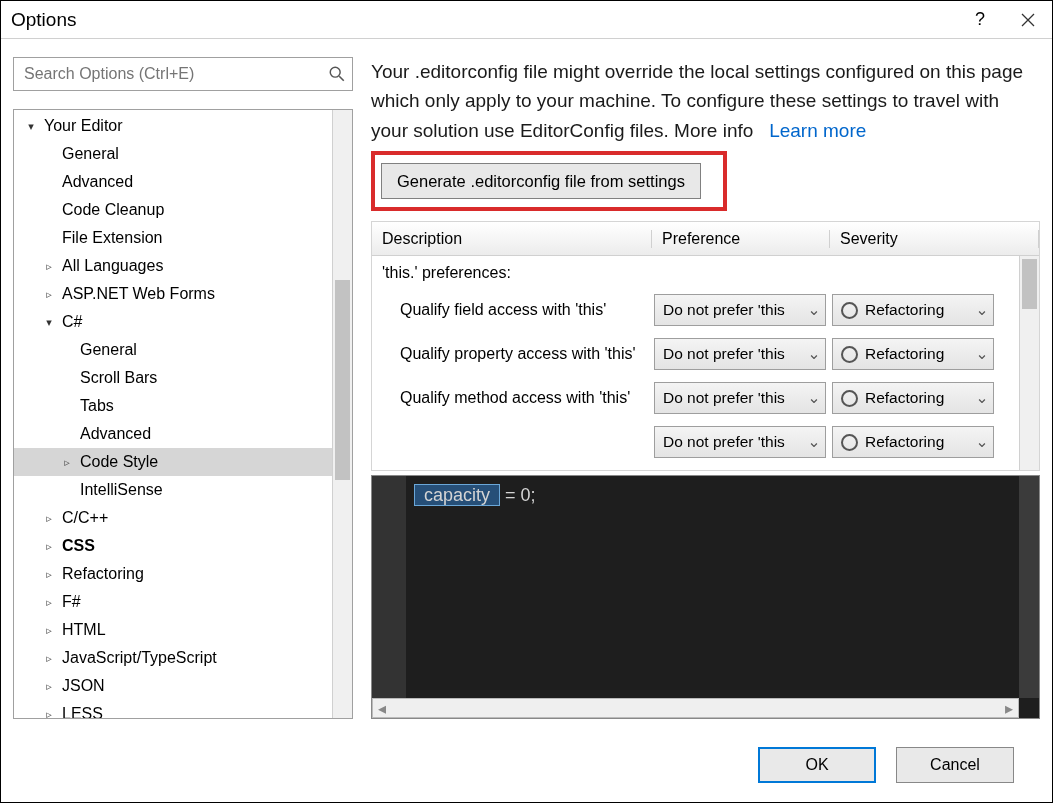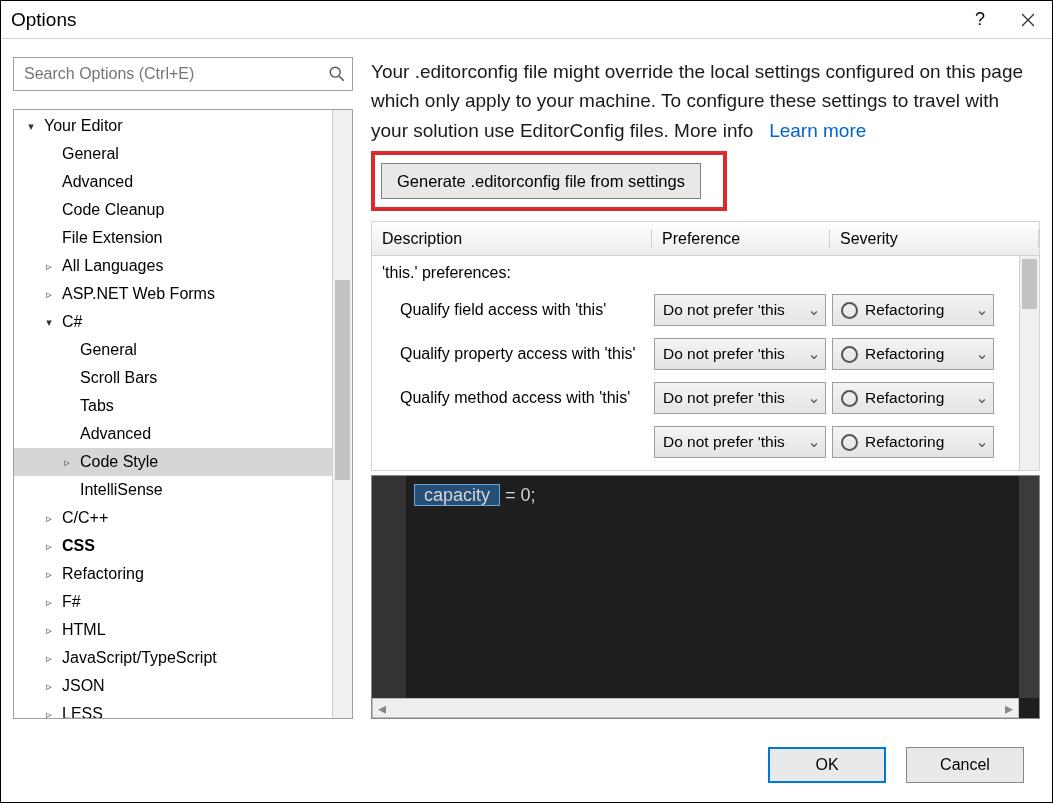--- a/index.html
+++ b/index.html
@@ -58,21 +58,21 @@
 
   .code { position:relative; background:#1e1e1e; border:1px solid #888; height:254px; margin-top: 4px; display:flex;}
   .gutter{ width:34px; background:#333; }
   .code-body{ flex:1; padding:8px 8px; font-family:Consolas,monospace; font-size:18px; color:#d4d4d4;}
   .code .hl { background:#264f78; border:1px solid #6aa7d8; padding:0 9px;}
   .code-vscroll{position:absolute; right:0; top:0; bottom:20px; width:20px; background:#3b3b3b;}
   .code-hscroll{position:absolute; left:0; right:20px; bottom:0; height:20px; background:#efefef; border:1px solid #bbb;}
   .code-harrow{position:absolute;width:18px;height:18px;top:0;display:flex;align-items:center;justify-content:center;color:#888;}
   .code-corner{position:absolute;right:0;bottom:0;width:20px;height:20px;background:#1e1e1e;}
 
-  .footer { height: 72px; display:flex; align-items:center; justify-content:flex-end; padding: 0 28px; gap: 20px; }
+  .footer { height: 72px; display:flex; align-items:center; justify-content:flex-end; padding: 0 38px; gap: 20px; }
   .footer button { width:118px; height:36px; font-size:16px; background:#e9e9e9; border:1px solid #888; cursor:pointer;}
   .footer button.primary { border:2px solid #0078d7; background:#e9e9e9;}
 </style>
 </head>
 <body>
 
 <div class="title-bar">
   <span class="title">Options</span>
   <div class="btn help">?</div>
   <div class="btn">

